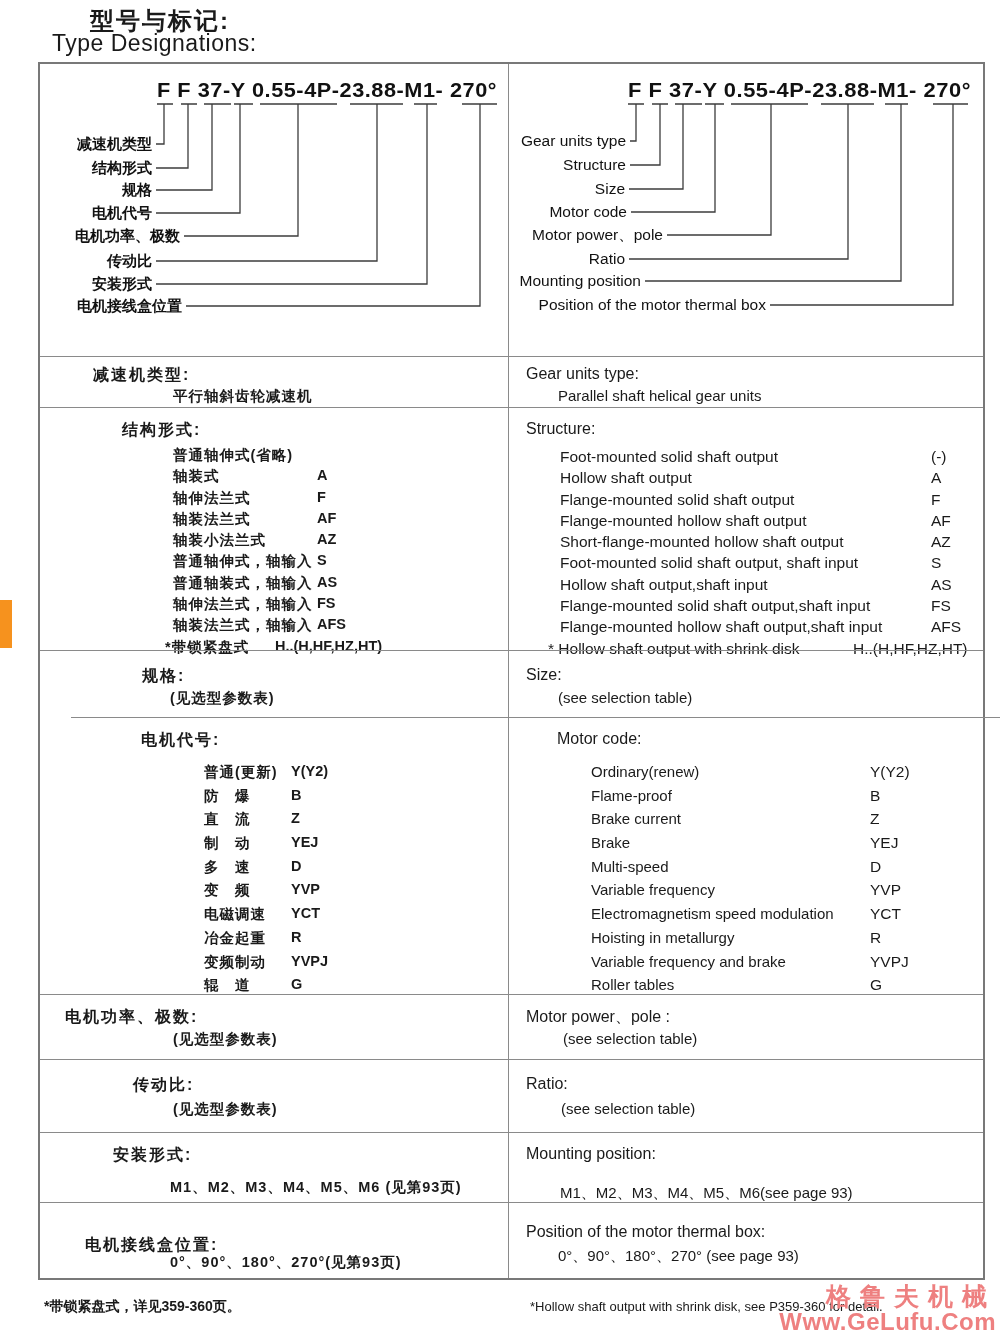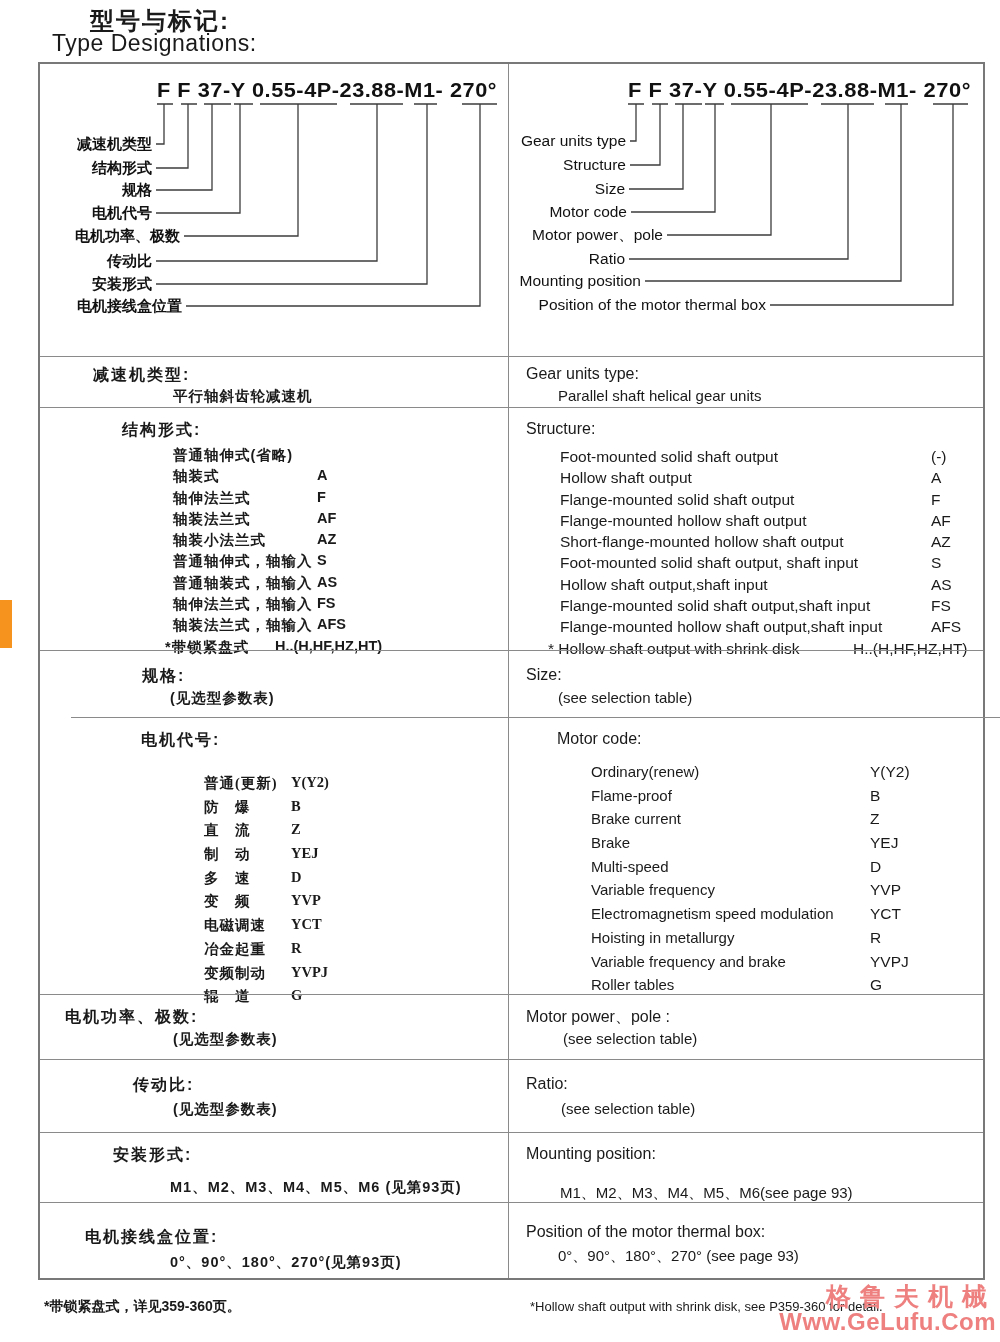--- a/index.html
+++ b/index.html
@@ -197,21 +197,21 @@
       </div>
       <div class="rc">
         <div class="abs t-en" style="left:17px;top:15px;">Size:</div>
         <div class="abs b-en" style="left:49px;top:38px;">(see selection table)</div>
       </div>
     </div>
 
     <div class="trow sep" style="top:653px;height:277px;margin-left:31px;">
       <div class="lc">
         <div class="abs t-zh" style="left:70px;top:12px;">电机代号:</div>
-        <div class="abs mlist mlist-l" style="left:133px;top:56px;width:320px;font-family:Liberation Serif, serif;">
+        <div class="abs mlist mlist-l" style="left:133px;top:45px;width:320px;">
           <div class="mline">
               <span class="ml b-zh">普通(更新)</span>
               <span class="mc zh-code">Y(Y2)</span>
             </div>
           <div class="mline">
               <span class="ml b-zh">防　爆</span>
               <span class="mc zh-code">B</span>
             </div>
           <div class="mline">
               <span class="ml b-zh">直　流</span>
@@ -322,21 +322,21 @@
         <div class="abs b-zh" style="left:130px;top:35px;margin-top:10px;">M1、M2、M3、M4、M5、M6 (见第93页)</div>
       </div>
       <div class="rc">
         <div class="abs t-en" style="left:17px;top:12px;">Mounting position:</div>
         <div class="abs b-en" style="left:51px;top:51px;">M1、M2、M3、M4、M5、M6(see page 93)</div>
       </div>
     </div>
 
     <div class="trow sep" style="top:1138px;height:78px;">
       <div class="lc">
-        <div class="abs t-zh" style="left:45px;top:24px;">电机接线盒位置:</div>
+        <div class="abs t-zh" style="left:45px;top:32px;">电机接线盒位置:</div>
         <div class="abs b-zh" style="left:130px;top:50px;">0°、90°、180°、270°(见第93页)</div>
       </div>
       <div class="rc">
         <div class="abs t-en" style="left:17px;top:20px;">Position of the motor thermal box:</div>
         <div class="abs b-en" style="left:49px;top:44px;">0°、90°、180°、270° (see page 93)</div>
       </div>
     </div>
   </div>
 
   <div class="abs fn-zh" style="left:44px;top:1298px;">*带锁紧盘式，详见359-360页。</div>

